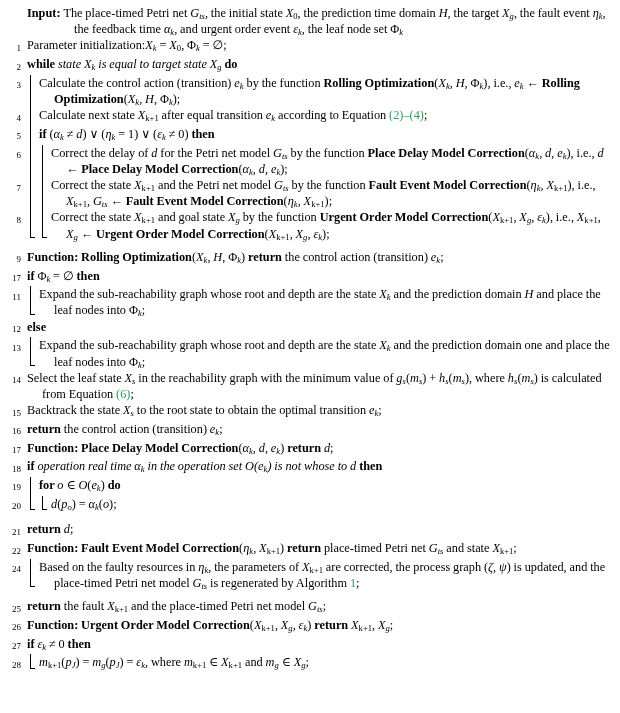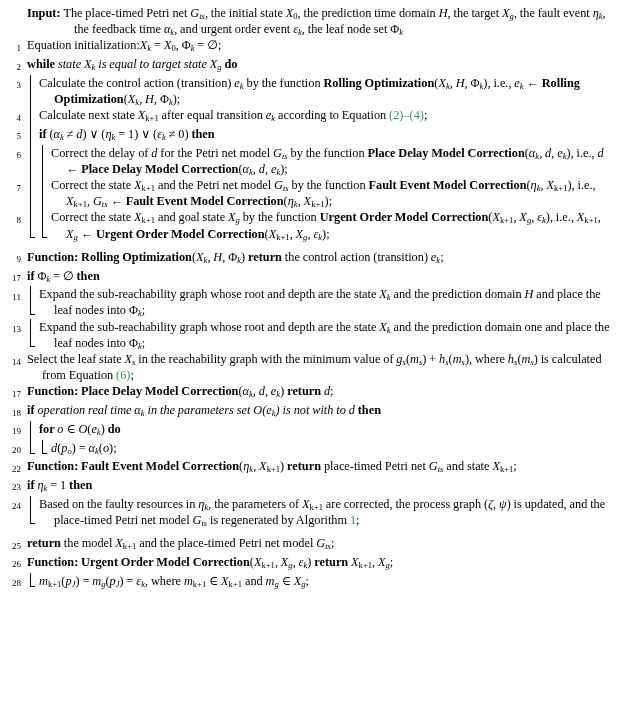--- a/index.html
+++ b/index.html
@@ -58,21 +58,21 @@
 <body>
 
 <div class="algo">
   <div>
       <div class="line">
         <span class="num"></span>
         <span class="content hdr"><span class="b">Input: </span><span>The place-timed Petri net </span><span class="i">G</span><span class="sub">ts</span><span>, the initial state </span><span class="i">X</span><span class="subr">0</span><span>, the prediction time domain </span><span class="i">H</span><span>, the target </span><span class="i">X</span><span class="sub">g</span><span>, the fault event </span><span class="i">η</span><span class="sub">k</span><span>, the feedback time </span><span class="i">α</span><span class="sub">k</span><span>, and urgent order event </span><span class="i">ε</span><span class="sub">k</span><span>, the leaf node set </span><span>Φ</span><span class="sub">k</span></span>
       </div>
       <div class="line">
         <span class="num">1</span>
-        <span class="content"><span>Equation initialization:</span><span class="i">X</span><span class="sub">k</span><span> = </span><span class="i">X</span><span class="subr">0</span><span>, </span><span>Φ</span><span class="sub">k</span><span> = ∅;</span></span>
+        <span class="content"><span>Parameter initialization:</span><span class="i">X</span><span class="sub">k</span><span> = </span><span class="i">X</span><span class="subr">0</span><span>, </span><span>Φ</span><span class="sub">k</span><span> = ∅;</span></span>
       </div>
       <div class="line">
         <span class="num">2</span>
         <span class="content"><span class="b">while </span><span class="i">state </span><span class="i">X</span><span class="sub">k</span><span class="i"> is equal to target state </span><span class="i">X</span><span class="sub">g</span><span> </span><span class="b">do</span></span>
       </div>
       <div class="line">
         <span class="num">3</span>
         <span class="pfx bar"></span>
         <span class="content"><span>Calculate the control action (transition) </span><span class="i">e</span><span class="sub">k</span><span> by the function </span><span class="b">Rolling Optimization</span><span>(</span><span class="i">X</span><span class="sub">k</span><span>, </span><span class="i">H</span><span>, </span><span>Φ</span><span class="sub">k</span><span>), i.e., </span><span class="i">e</span><span class="sub">k</span><span> ← </span><span class="b">Rolling Optimization</span><span>(</span><span class="i">X</span><span class="sub">k</span><span>, </span><span class="i">H</span><span>, </span><span>Φ</span><span class="sub">k</span><span>);</span></span>
       </div>
@@ -111,67 +111,83 @@
       <div class="line">
         <span class="num">17</span>
         <span class="content"><span class="b">if </span><span>Φ</span><span class="sub">k</span><span> = ∅ </span><span class="b">then</span></span>
       </div>
       <div class="line">
         <span class="num">11</span>
         <span class="pfx corner"></span>
         <span class="content"><span>Expand the sub-reachability graph whose root and depth are the state </span><span class="i">X</span><span class="sub">k</span><span> and the prediction domain </span><span class="i">H</span><span> and place the leaf nodes into </span><span>Φ</span><span class="sub">k</span><span>;</span></span>
       </div>
       <div class="line">
+        <span class="num">12</span>
+        <span class="content"><span class="b">else</span></span>
+      </div>
+      <div class="line">
         <span class="num">13</span>
         <span class="pfx corner"></span>
         <span class="content"><span>Expand the sub-reachability graph whose root and depth are the state </span><span class="i">X</span><span class="sub">k</span><span> and the prediction domain one and place the leaf nodes into </span><span>Φ</span><span class="sub">k</span><span>;</span></span>
       </div>
       <div class="line">
         <span class="num">14</span>
         <span class="content"><span>Select the leaf state </span><span class="i">X</span><span class="sub">s</span><span> in the reachability graph with the minimum value of </span><span class="i">g</span><span class="sub">s</span><span>(</span><span class="i">m</span><span class="sub">s</span><span>) + </span><span class="i">h</span><span class="sub">s</span><span>(</span><span class="i">m</span><span class="sub">s</span><span>), where </span><span class="i">h</span><span class="sub">s</span><span>(</span><span class="i">m</span><span class="sub">s</span><span>) is calculated from Equation </span><span class="g">(6)</span><span>;</span></span>
       </div>
       <div class="line">
+        <span class="num">15</span>
+        <span class="content"><span>Backtrack the state </span><span class="i">X</span><span class="sub">s</span><span> to the root state to obtain the optimal transition </span><span class="i">e</span><span class="sub">k</span><span>;</span></span>
+      </div>
+      <div class="line">
+        <span class="num">16</span>
+        <span class="content"><span class="b">return</span><span> the control action (transition) </span><span class="i">e</span><span class="sub">k</span><span>;</span></span>
+      </div>
+      <div class="line">
         <span class="num">17</span>
         <span class="content"><span class="b">Function: Place Delay Model Correction</span><span>(</span><span class="i">α</span><span class="sub">k</span><span>, </span><span class="i">d</span><span>, </span><span class="i">e</span><span class="sub">k</span><span>) </span><span class="b">return</span><span> </span><span class="i">d</span><span>;</span></span>
       </div>
       <div class="line">
         <span class="num">18</span>
-        <span class="content"><span class="b">if </span><span class="i">operation real time </span><span class="i">α</span><span class="sub">k</span><span class="i"> in the parameters set O</span><span class="i">(</span><span class="i">e</span><span class="sub">k</span><span class="i">)</span><span class="i"> is not with to d </span><span class="b">then</span></span>
+        <span class="content"><span class="b">if </span><span class="i">operation real time </span><span class="i">α</span><span class="sub">k</span><span class="i"> in the operation set O</span><span class="i">(</span><span class="i">e</span><span class="sub">k</span><span class="i">)</span><span class="i"> is not whose to d </span><span class="b">then</span></span>
       </div>
       <div class="line">
         <span class="num">19</span>
         <span class="pfx bar"></span>
         <span class="content"><span class="b">for </span><span class="i">o</span><span> ∈ </span><span class="i">O</span><span>(</span><span class="i">e</span><span class="sub">k</span><span>) </span><span class="b">do</span></span>
       </div>
       <div class="line">
         <span class="num">20</span>
         <span class="pfx corner"></span>
         <span class="pfx corner"></span>
         <span class="content"><span class="i">d</span><span>(</span><span class="i">p</span><span class="sub">o</span><span>) = </span><span class="i">α</span><span class="sub">k</span><span>(</span><span class="i">o</span><span>);</span></span>
       </div>
+      <div class="line gap">
+        <span class="num">21</span>
+        <span class="content"><span class="b">return</span><span> </span><span class="i">d</span><span>;</span></span>
+      </div>
       <div class="line">
         <span class="num">22</span>
         <span class="content"><span class="b">Function: Fault Event Model Correction</span><span>(</span><span class="i">η</span><span class="sub">k</span><span>, </span><span class="i">X</span><span class="subr">k+1</span><span>) </span><span class="b">return</span><span> place-timed Petri net </span><span class="i">G</span><span class="sub">ts</span><span> and state </span><span class="i">X</span><span class="subr">k+1</span><span>;</span></span>
-      </div>
-      <div class="line">
-        <span class="num">23</span>
-        <span class="content"><span class="b">if </span><span class="i">η</span><span class="sub">k</span><span> = 1 </span><span class="b">then</span></span>
       </div>
       <div class="line">
         <span class="num">24</span>
         <span class="pfx corner"></span>
         <span class="content"><span>Based on the faulty resources in </span><span class="i">η</span><span class="sub">k</span><span>, the parameters of </span><span class="i">X</span><span class="subr">k+1</span><span> are corrected, the process graph (</span><span class="i">ζ</span><span>, </span><span class="i">ψ</span><span>) is updated, and the place-timed Petri net model </span><span class="i">G</span><span class="sub">ts</span><span> is regenerated by Algorithm </span><span class="g">1</span><span>;</span></span>
       </div>
       <div class="line gap">
         <span class="num">25</span>
-        <span class="content"><span class="b">return</span><span> the model </span><span class="i">X</span><span class="subr">k+1</span><span> and the place-timed Petri net model </span><span class="i">G</span><span class="sub">ts</span><span>;</span></span>
+        <span class="content"><span class="b">return</span><span> the fault </span><span class="i">X</span><span class="subr">k+1</span><span> and the place-timed Petri net model </span><span class="i">G</span><span class="sub">ts</span><span>;</span></span>
       </div>
       <div class="line">
         <span class="num">26</span>
         <span class="content"><span class="b">Function: Urgent Order Model Correction</span><span>(</span><span class="i">X</span><span class="subr">k+1</span><span>, </span><span class="i">X</span><span class="sub">g</span><span>, </span><span class="i">ε</span><span class="sub">k</span><span>) </span><span class="b">return</span><span> </span><span class="i">X</span><span class="subr">k+1</span><span>, </span><span class="i">X</span><span class="sub">g</span><span>;</span></span>
+      </div>
+      <div class="line">
+        <span class="num">27</span>
+        <span class="content"><span class="b">if </span><span class="i">ε</span><span class="sub">k</span><span> ≠ 0 </span><span class="b">then</span></span>
       </div>
       <div class="line">
         <span class="num">28</span>
         <span class="pfx corner"></span>
         <span class="content"><span class="i">m</span><span class="subr">k+1</span><span>(</span><span class="i">p</span><span class="sub">J</span><span>) = </span><span class="i">m</span><span class="sub">g</span><span>(</span><span class="i">p</span><span class="sub">J</span><span>) = </span><span class="i">ε</span><span class="sub">k</span><span>, where </span><span class="i">m</span><span class="subr">k+1</span><span> ∈ </span><span class="i">X</span><span class="subr">k+1</span><span> and </span><span class="i">m</span><span class="sub">g</span><span> ∈ </span><span class="i">X</span><span class="sub">g</span><span>;</span></span>
       </div>
     </div>
 </div>
 
 </body></html>

